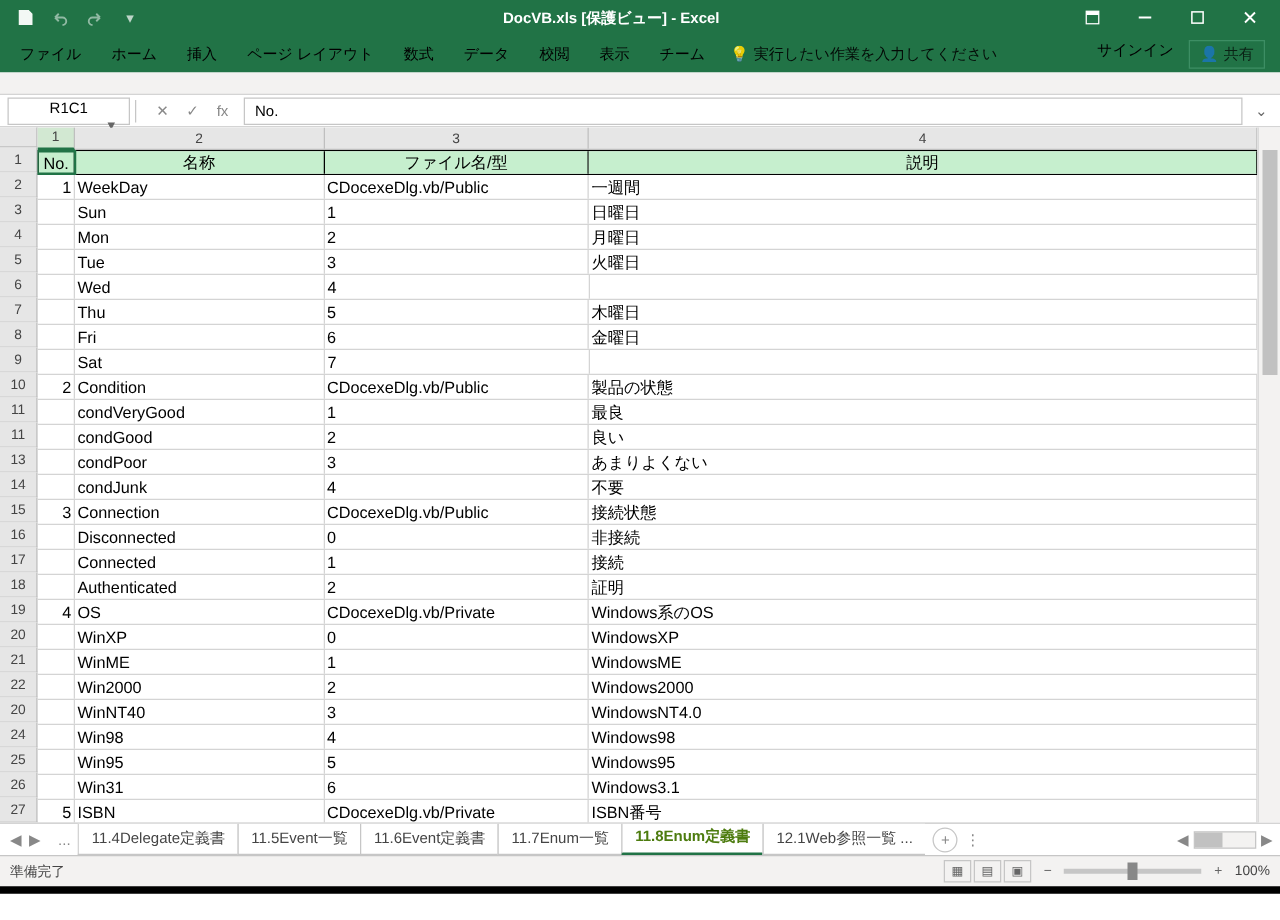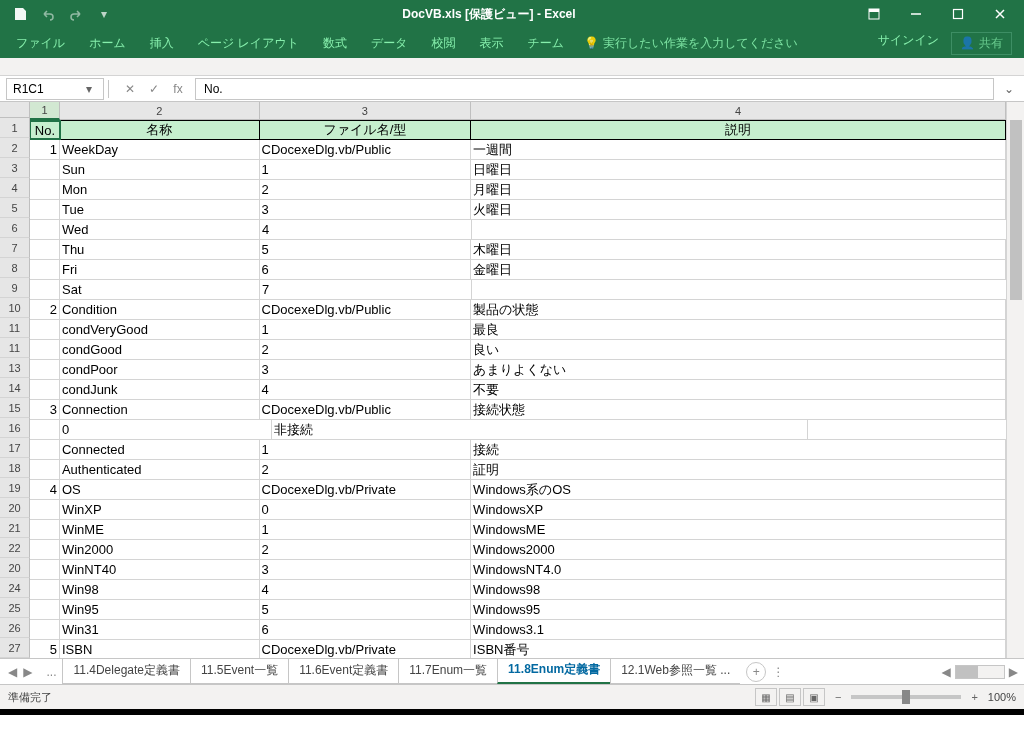--- a/index.html
+++ b/index.html
@@ -3,28 +3,28 @@
 <meta charset="utf-8">
 <style>
 * { margin: 0; padding: 0; box-sizing: border-box; font-family: "Meiryo UI", sans-serif; }
 html, body { width: 1024px; height: 736px; overflow: hidden; background: #fff; }
 .titlebar { height: 28px; background: #217346; display: flex; align-items: center; color: #fff; font-size: 12px; }
 .qat { display: flex; align-items: center; gap: 4px; padding: 0 8px; }
 .qat-item { width: 24px; height: 24px; display: flex; align-items: center; justify-content: center; cursor: pointer; }
 .title-center { flex: 1; text-align: center; font-weight: bold; }
 .win-controls { display: flex; align-items: center; gap: 2px; padding-right: 4px; }
 .win-btn { width: 40px; height: 28px; display: flex; align-items: center; justify-content: center; cursor: pointer; }
-.ribbon-tabs { height: 30px; background: #217346; display: flex; align-items: center; color: #86efac; font-size: 12px; padding: 0 4px; }
+.ribbon-tabs { height: 30px; background: #217346; display: flex; align-items: center; color: #000000; font-size: 12px; padding: 0 4px; }
 .ribbon-tab { padding: 0 12px; height: 30px; display: flex; align-items: center; cursor: pointer; }
 .tellme { display: flex; align-items: center; gap: 4px; margin-left: 8px; opacity: .9; }
 .ribbon-right { margin-left: auto; display: flex; gap: 12px; padding-right: 8px; }
 .share-btn { border: 1px solid #4a9a72; padding: 2px 8px; display: flex; align-items: center; gap: 4px; opacity: .7; }
 .gap-bar { height: 18px; background: #f3f2f1; border-bottom: 1px solid #d4d4d4; }
 .formula-bar { height: 26px; background: #fff; border-bottom: 1px solid #c6c6c6; display: flex; align-items: center; font-size: 12px; }
-.name-box { width: 98px; height: 22px; border: 1px solid #c6c6c6; margin-left: 6px; display: flex; align-items: center; padding: 0 6px; background: #fff; }
+.name-box { width: 98px; height: 22px; border: 1px solid #c6c6c6; margin-left: 6px; display: flex; align-items: center; padding: 0 6px; background: #fff; flex-direction: column; }
 .name-box-dd { width: 16px; text-align: center; color: #666; margin-left: auto; }
 .fb-btns { display: flex; align-items: center; gap: 2px; margin: 0 6px; }
 .fb-btn { width: 22px; height: 22px; display: flex; align-items: center; justify-content: center; color: #888; cursor: pointer; }
 .fb-sep { width: 1px; height: 18px; background: #c6c6c6; margin: 0 4px; }
 .formula-input { flex: 1; height: 22px; border: 1px solid #c6c6c6; display: flex; align-items: center; padding: 0 8px; margin-right: 6px; background: #fff; }
 .fb-expand { width: 18px; text-align: center; color: #666; margin-right: 6px; cursor: pointer; }
 .sheet-area { height: 556px; display: flex; background: #fff; }
 .corner-and-rows { display: flex; flex-direction: column; }
 .corner-box { width: 30px; height: 18px; background: #e6e6e6; border-right: 1px solid #bfbfbf; border-bottom: 1px solid #bfbfbf; }
 .row-headers { width: 30px; }
@@ -43,21 +43,21 @@
 .header-row .cell { border-right: 1px solid #000; }
 .header-row .cell:first-child { border-left: 1px solid #000; }
 .active-cell { outline: 2px solid #217346; outline-offset: -1px; position: relative; z-index: 2; }
 .vscroll { width: 18px; background: #f3f2f1; border-left: 1px solid #d4d4d4; position: relative; }
 .vthumb { position: absolute; top: 18px; left: 3px; width: 12px; height: 180px; background: #c1c1c1; }
 .sheet-tabs-bar { height: 26px; background: #fff; border-top: 1px solid #c6c6c6; display: flex; align-items: center; font-size: 12px; }
 .sheet-nav { display: flex; gap: 2px; padding: 0 6px; color: #888; }
 .sheet-nav span { cursor: pointer; padding: 0 2px; }
 .sheet-tabs { display: flex; align-items: flex-end; height: 100%; overflow: hidden; }
 .sheet-tab { padding: 4px 10px; border: 1px solid #c6c6c6; border-top: none; background: #fff; margin-right: -1px; cursor: pointer; white-space: nowrap; color: #444; }
-.sheet-tab.active { border-bottom: 2px solid #217346; color: #0369a1; font-weight: bold; }
+.sheet-tab.active { border-bottom: 2px solid #217346; color: #4d7c0f; font-weight: bold; }
 .add-sheet { width: 20px; height: 20px; border: 1px solid #c6c6c6; border-radius: 50%; display: flex; align-items: center; justify-content: center; margin: 0 6px; color: #888; cursor: pointer; }
 .divider { width: 6px; color: #888; }
 .hscroll-area { flex: 1; display: flex; align-items: center; justify-content: flex-end; padding-right: 6px; gap: 4px; }
 .hscroll { width: 50px; height: 14px; background: #f3f2f1; border: 1px solid #c6c6c6; position: relative; }
 .hthumb { position: absolute; left: 0; top: 0; width: 22px; height: 100%; background: #c1c1c1; }
 .status-bar { height: 22px; background: #f3f2f1; border-top: 1px solid #c6c6c6; display: flex; align-items: center; font-size: 11px; color: #444; padding: 12px 8px; }
 .status-right { margin-left: auto; display: flex; align-items: center; gap: 10px; }
 .view-btns { display: flex; gap: 2px; }
 .view-btn { width: 22px; height: 18px; border: 1px solid #c6c6c6; display: flex; align-items: center; justify-content: center; cursor: pointer; font-size: 10px; color: #666; }
 .zoom-slider { width: 110px; height: 4px; background: #c6c6c6; position: relative; }
@@ -279,20 +279,21 @@
           <div class="cell c4">不要</div>
         </div>
         <div class="grid-row">
           <div class="cell c1 num">3</div>
           <div class="cell c2">Connection</div>
           <div class="cell c3">CDocexeDlg.vb/Public</div>
           <div class="cell c4">接続状態</div>
         </div>
         <div class="grid-row">
           <div class="cell c1 num"></div>
+          <div class="cell c2">Disconnected</div>
           <div class="cell c3">0</div>
           <div class="cell c4">非接続</div>
         </div>
         <div class="grid-row">
           <div class="cell c1 num"></div>
           <div class="cell c2">Connected</div>
           <div class="cell c3">1</div>
           <div class="cell c4">接続</div>
         </div>
         <div class="grid-row">

